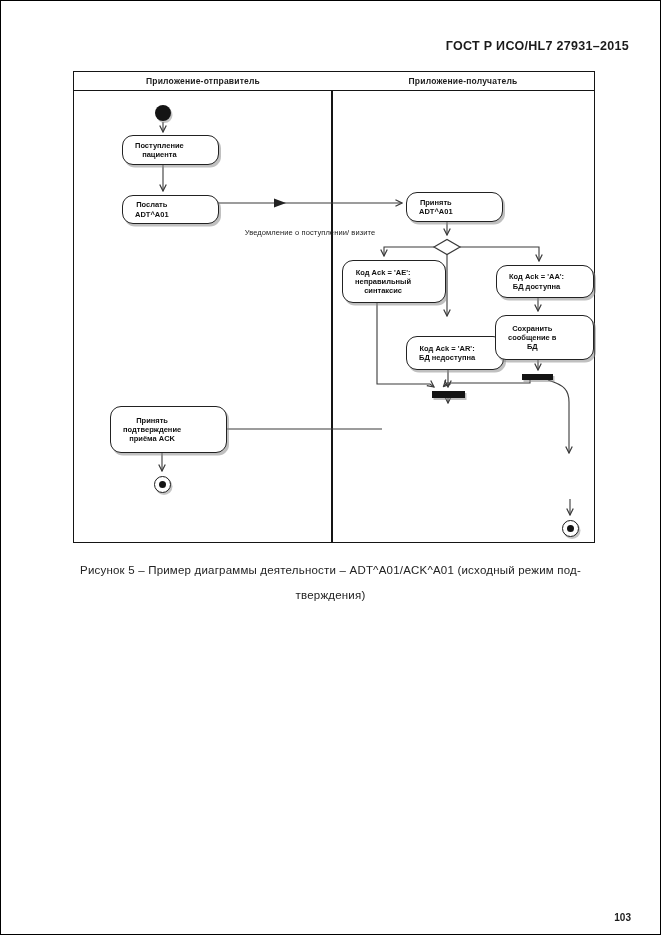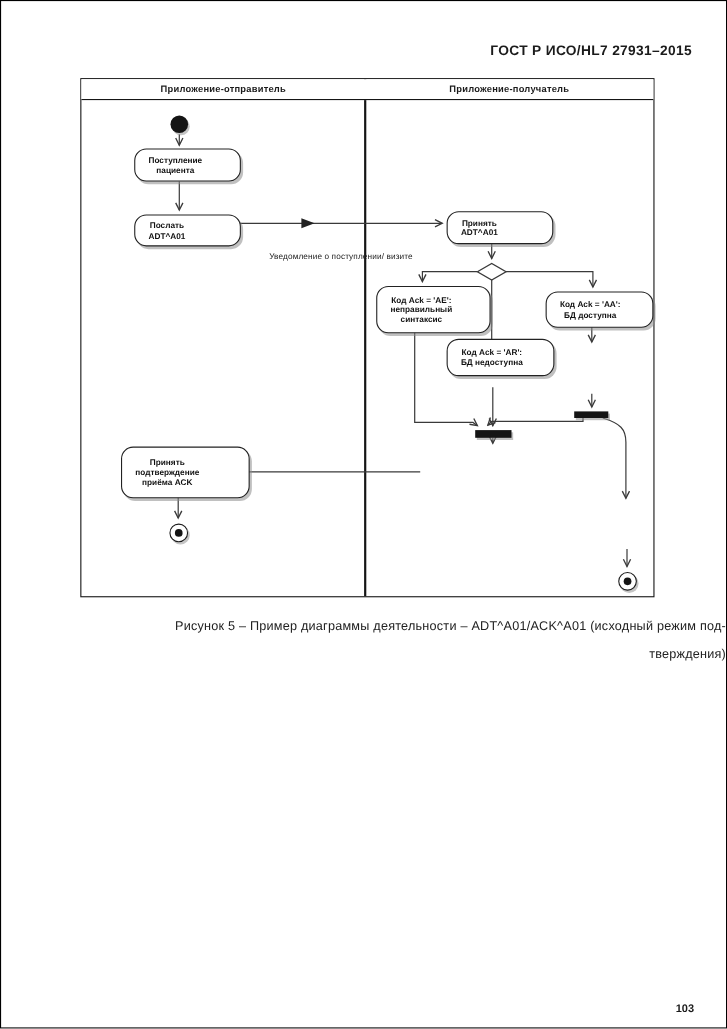--- a/index.html
+++ b/index.html
@@ -3,21 +3,21 @@
 <meta charset="utf-8">
 <style>
   html,body{margin:0;padding:0;background:#888;}
   .page{
     position:relative;width:661px;height:935px;background:#fff;
     border:1px solid #000;box-sizing:border-box;overflow:hidden;
     font-family:Liberation Sans, sans-serif;color:#1b1b1b;
   }
   .doc-header{position:absolute;top:38px;right:31px;font-size:12.5px;font-weight:bold;letter-spacing:.3px;}
   .page-num{position:absolute;top:911px;right:29px;font-size:10px;font-weight:bold;}
-  .caption{position:absolute;left:0;top:557px;width:100%;text-align:right;
+  .caption{position:absolute;left:0;top:557px;width:100%;text-align:center;
     font-size:11.5px;line-height:25px;white-space:pre-line;letter-spacing:.2px;color:#222;}
 
   
   .frame{position:absolute;left:72px;top:70px;width:520px;height:470px;
     border:1.6px solid #151515;box-sizing:content-box;}
   .lane-head-row{position:absolute;left:0;top:0;width:100%;height:18px;
     border-bottom:1.6px solid #151515;display:flex;background:#fff;z-index:3;justify-content:space-between;}
   .lane-head{display:flex;align-items:center;justify-content:center;
     font-size:8.5px;font-weight:bold;letter-spacing:.2px;}
   .lane-head.l{width:258px;}
@@ -108,25 +108,30 @@
       <span class="abox-label">Код Ack = 'AA':
 БД доступна</span>
     </div>
 
     <div class="abox" style="left:268px;top:188px;width:90px;height:41px">
       <span class="abox-label">Код Ack = 'AE':
 неправильный
 синтаксис</span>
     </div>
 
-    <div class="abox" style="left:332px;top:236px;width:84px;height:32px">
+    <div class="abox" style="left:332px;top:264px;width:84px;height:32px">
       <span class="abox-label">Код Ack = 'AR':
 БД недоступна</span>
     </div>
 
+    <div class="abox" style="left:421px;top:243px;width:85px;height:43px">
+      <span class="abox-label">Сохранить
+сообщение в
+БД</span>
+    </div>
 
     <div class="syncbar" style="left:448px;top:302px;width:31px;height:6px"></div>
 
     <div class="syncbar" style="left:358px;top:319px;width:33px;height:7px"></div>
 
 
     <div class="abox" style="left:36px;top:334px;width:103px;height:45px">
       <span class="abox-label">Принять
 подтверждение
 приёма ACK</span>

